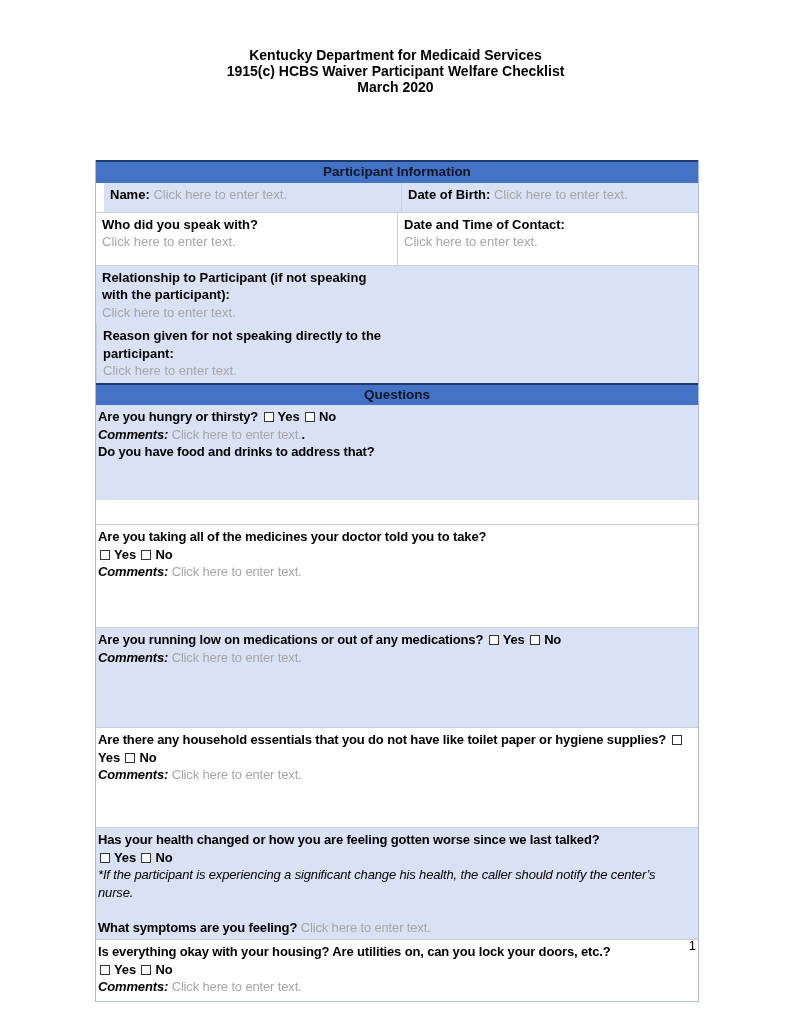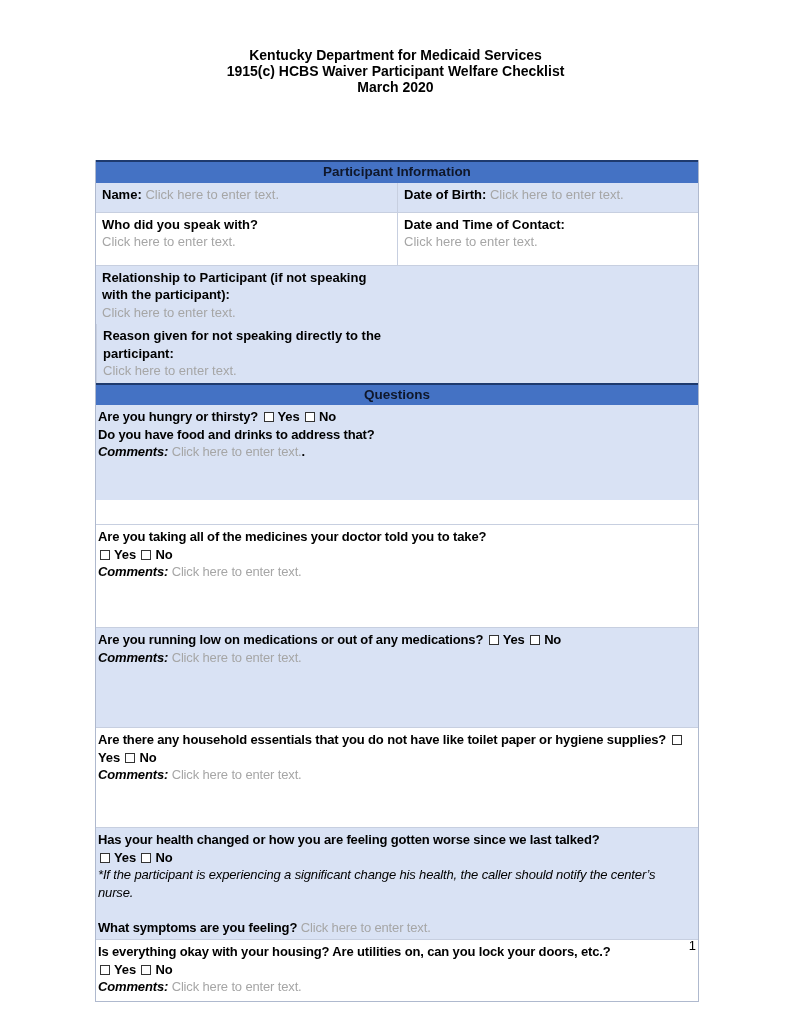--- a/index.html
+++ b/index.html
@@ -59,21 +59,21 @@
 
   .cb {
     display:inline-block;
     width:10px; height:10px;
     border:1.5px solid #333;
     vertical-align:-1px;
     margin:0 4px 0 2px;
     background:#fff;
   }
 
-  .r-name   { min-height:29px; }
+  .r-name   { min-height:29px;margin-left:8px; }
   .r-speak  { min-height:53px; }
   .r-rel    { min-height:81px;flex-direction:column; }
   .r-q1 { min-height:95px; }
   .r-q2 { min-height:103px;margin-top:24px; }
   .r-q3 { min-height:100px; }
   .r-q4 { min-height:100px; }
   .r-q5 { min-height:110px; }
   .r-q6 { min-height:62px; }
 
   .symptoms-line { margin-top:17.5px; }
@@ -135,25 +135,25 @@
 
     <div class="bar">Questions</div>
 
     <div class="row first r-q1 alt">
       <div class="full">
         <div class="qline">
           <span class="b">Are you hungry or thirsty?</span>
           <span class="cb"></span><span class="b">Yes</span>
           <span class="cb"></span><span class="b">No</span>
         </div>
+        <div class="qline">
+          <span class="bi">Comments:</span>
+          <span class="ph">Click here to enter text.</span><span class="b">.</span>
+        </div>
         <div class="qline b">Do you have food and drinks to address that?</div>
-        <div class="qline">
-          <span class="bi">Comments:</span>
-          <span class="ph">Click here to enter text.</span><span class="b">.</span>
-        </div>
       </div>
     </div>
 
     <div class="row r-q2 white">
       <div class="full">
         <div class="qline b">Are you taking all of the medicines your doctor told you to take?</div>
         <div class="qline">
           <span class="cb"></span><span class="b">Yes</span>
           <span class="cb"></span><span class="b">No</span>
         </div>

